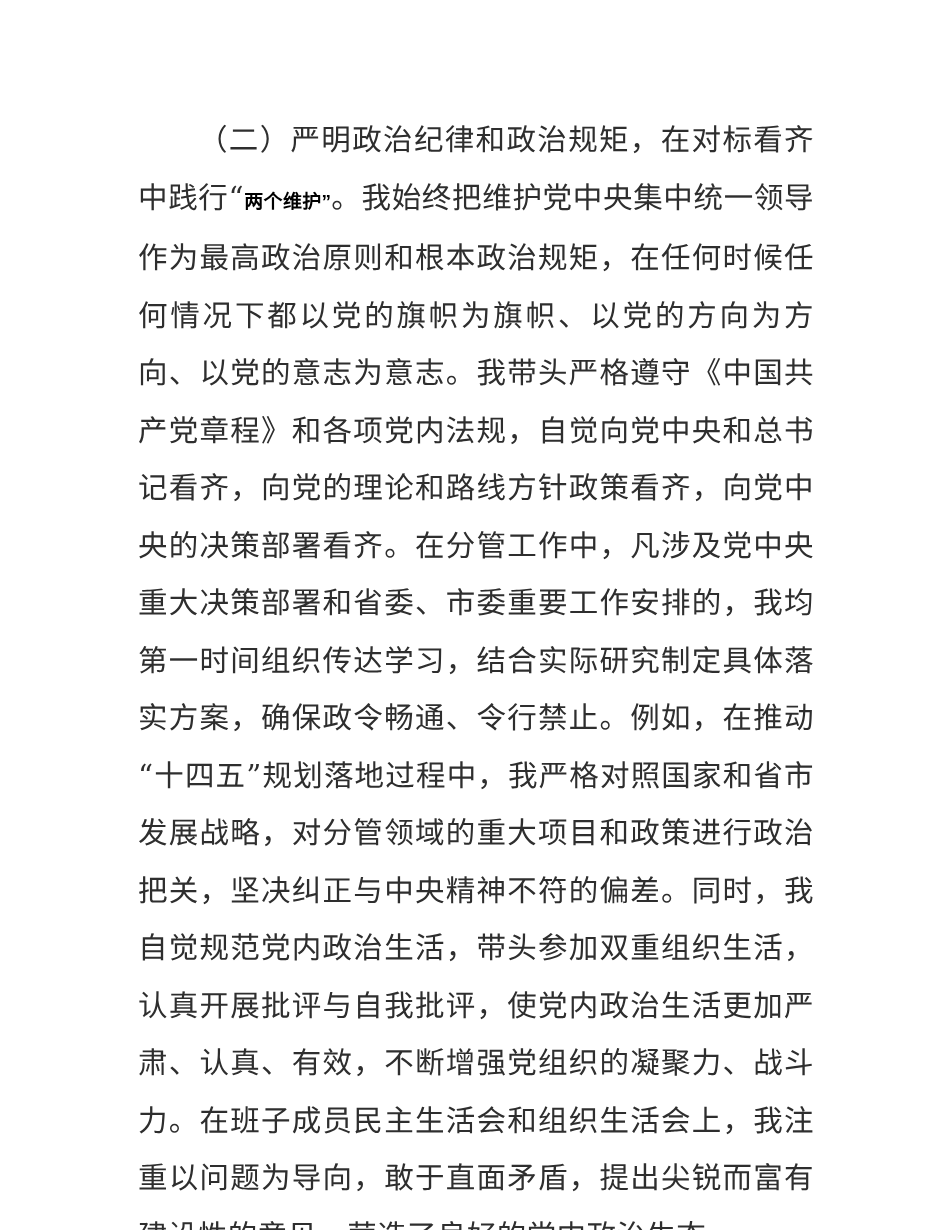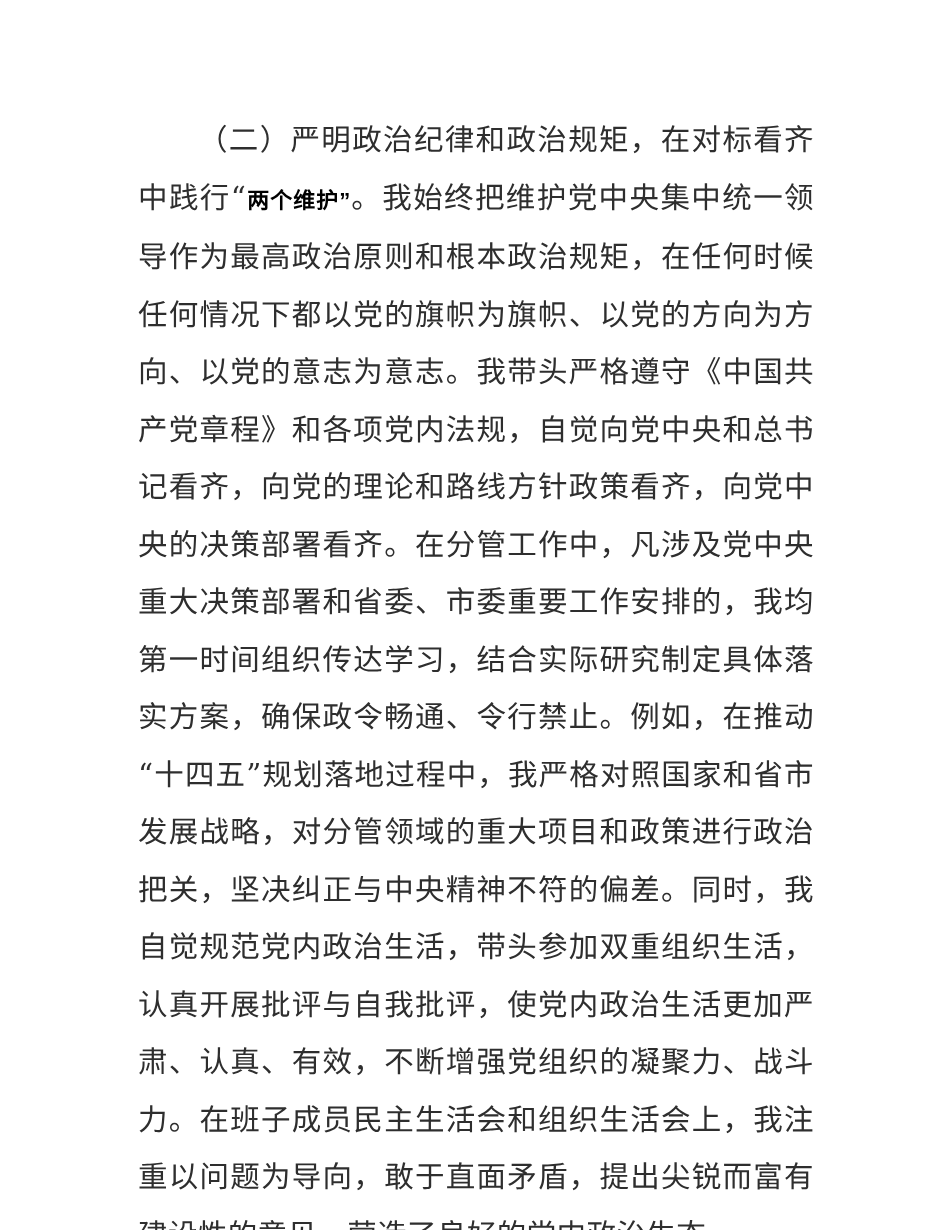--- a/index.html
+++ b/index.html
@@ -44,21 +44,21 @@
     display: inline-block;
     width: 59px;
   }
 
   
   .hd {
     font-family: "Liberation Sans", "DejaVu Sans", sans-serif;
     font-weight: 700;
     color: #000000;
     letter-spacing: 0px;
-    font-size: 22px;
+    font-size: 19px;
   }
 
   
   .hd-reg {
     font-family: "DejaVu Serif", "Liberation Serif", serif;
     font-weight: 400;
     color: #2e2e2e;
   }
 </style>
 </head>

